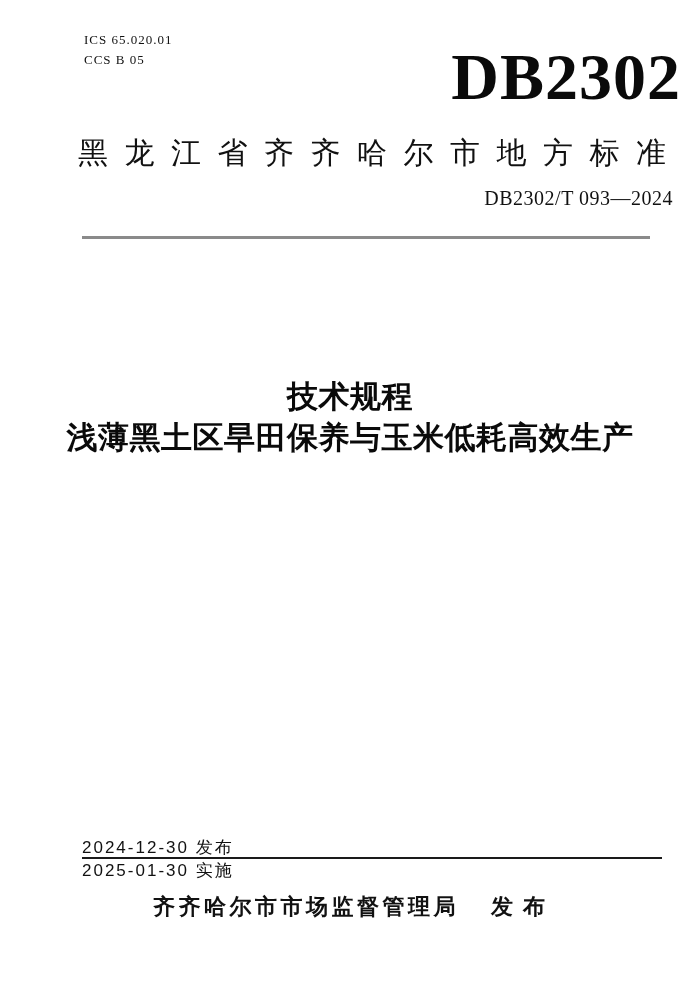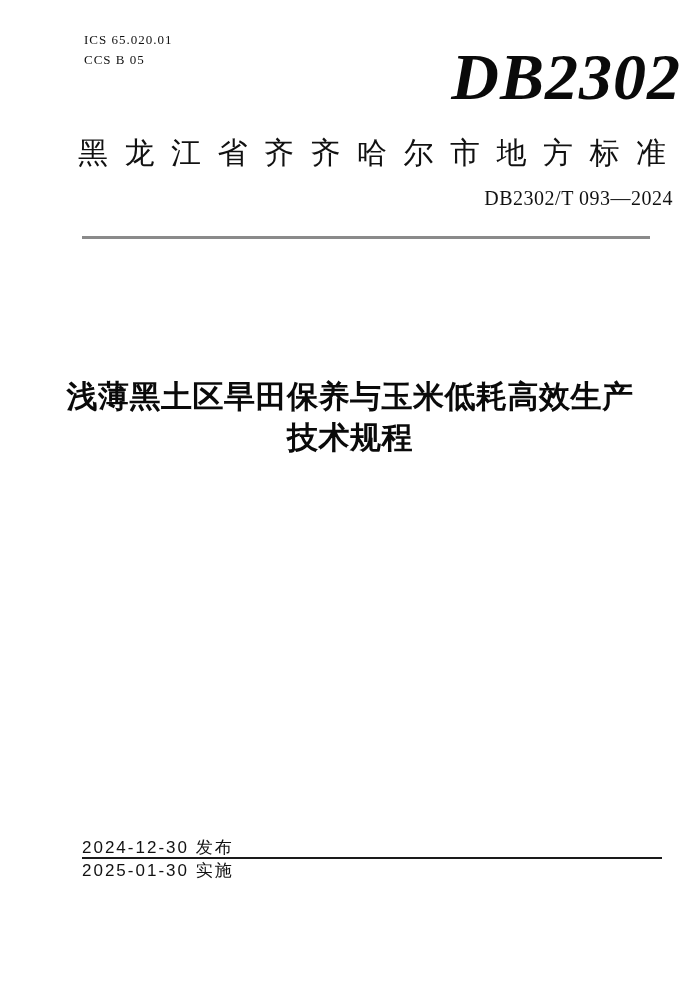--- a/index.html
+++ b/index.html
@@ -34,21 +34,20 @@
   .db-code {
     position: absolute;
     right: 62px;
     top: 44px;
     font-family: "Liberation Serif", serif;
     font-weight: bold;
     font-size: 66px;
     line-height: 1;
     letter-spacing: 1px;
     color: #0a0a0a;
-    font-style: italic;
   }
 
   
   .std-name {
     position: absolute;
     left: 78px;
     top: 137px;
     font-size: 30px;
     line-height: 32px;
     letter-spacing: 16.5px;
@@ -147,24 +146,28 @@
 
   <div class="db-code">DB2302</div>
 
   <div class="std-name">黑龙江省齐齐哈尔市地方标准</div>
 
   <div class="std-number">DB2302/T 093—2024</div>
 
   <div class="gray-rule"></div>
 
   <div class="doc-title">
+    <div>技术规程</div>
     <div>浅薄黑土区旱田保养与玉米低耗高效生产</div>
-    <div>技术规程</div>
   </div>
 
   <div class="dates-row">
     <span>2024-12-30 发布</span>
     <span>2025-01-30 实施</span>
   </div>
   <div class="dates-rule"></div>
 
+  <div class="publisher-row">
+    <span class="publisher-name">齐齐哈尔市市场监督管理局</span>
+    <span class="publish-label">发 布</span>
+  </div>
 
 </div>
 
 </body></html>

